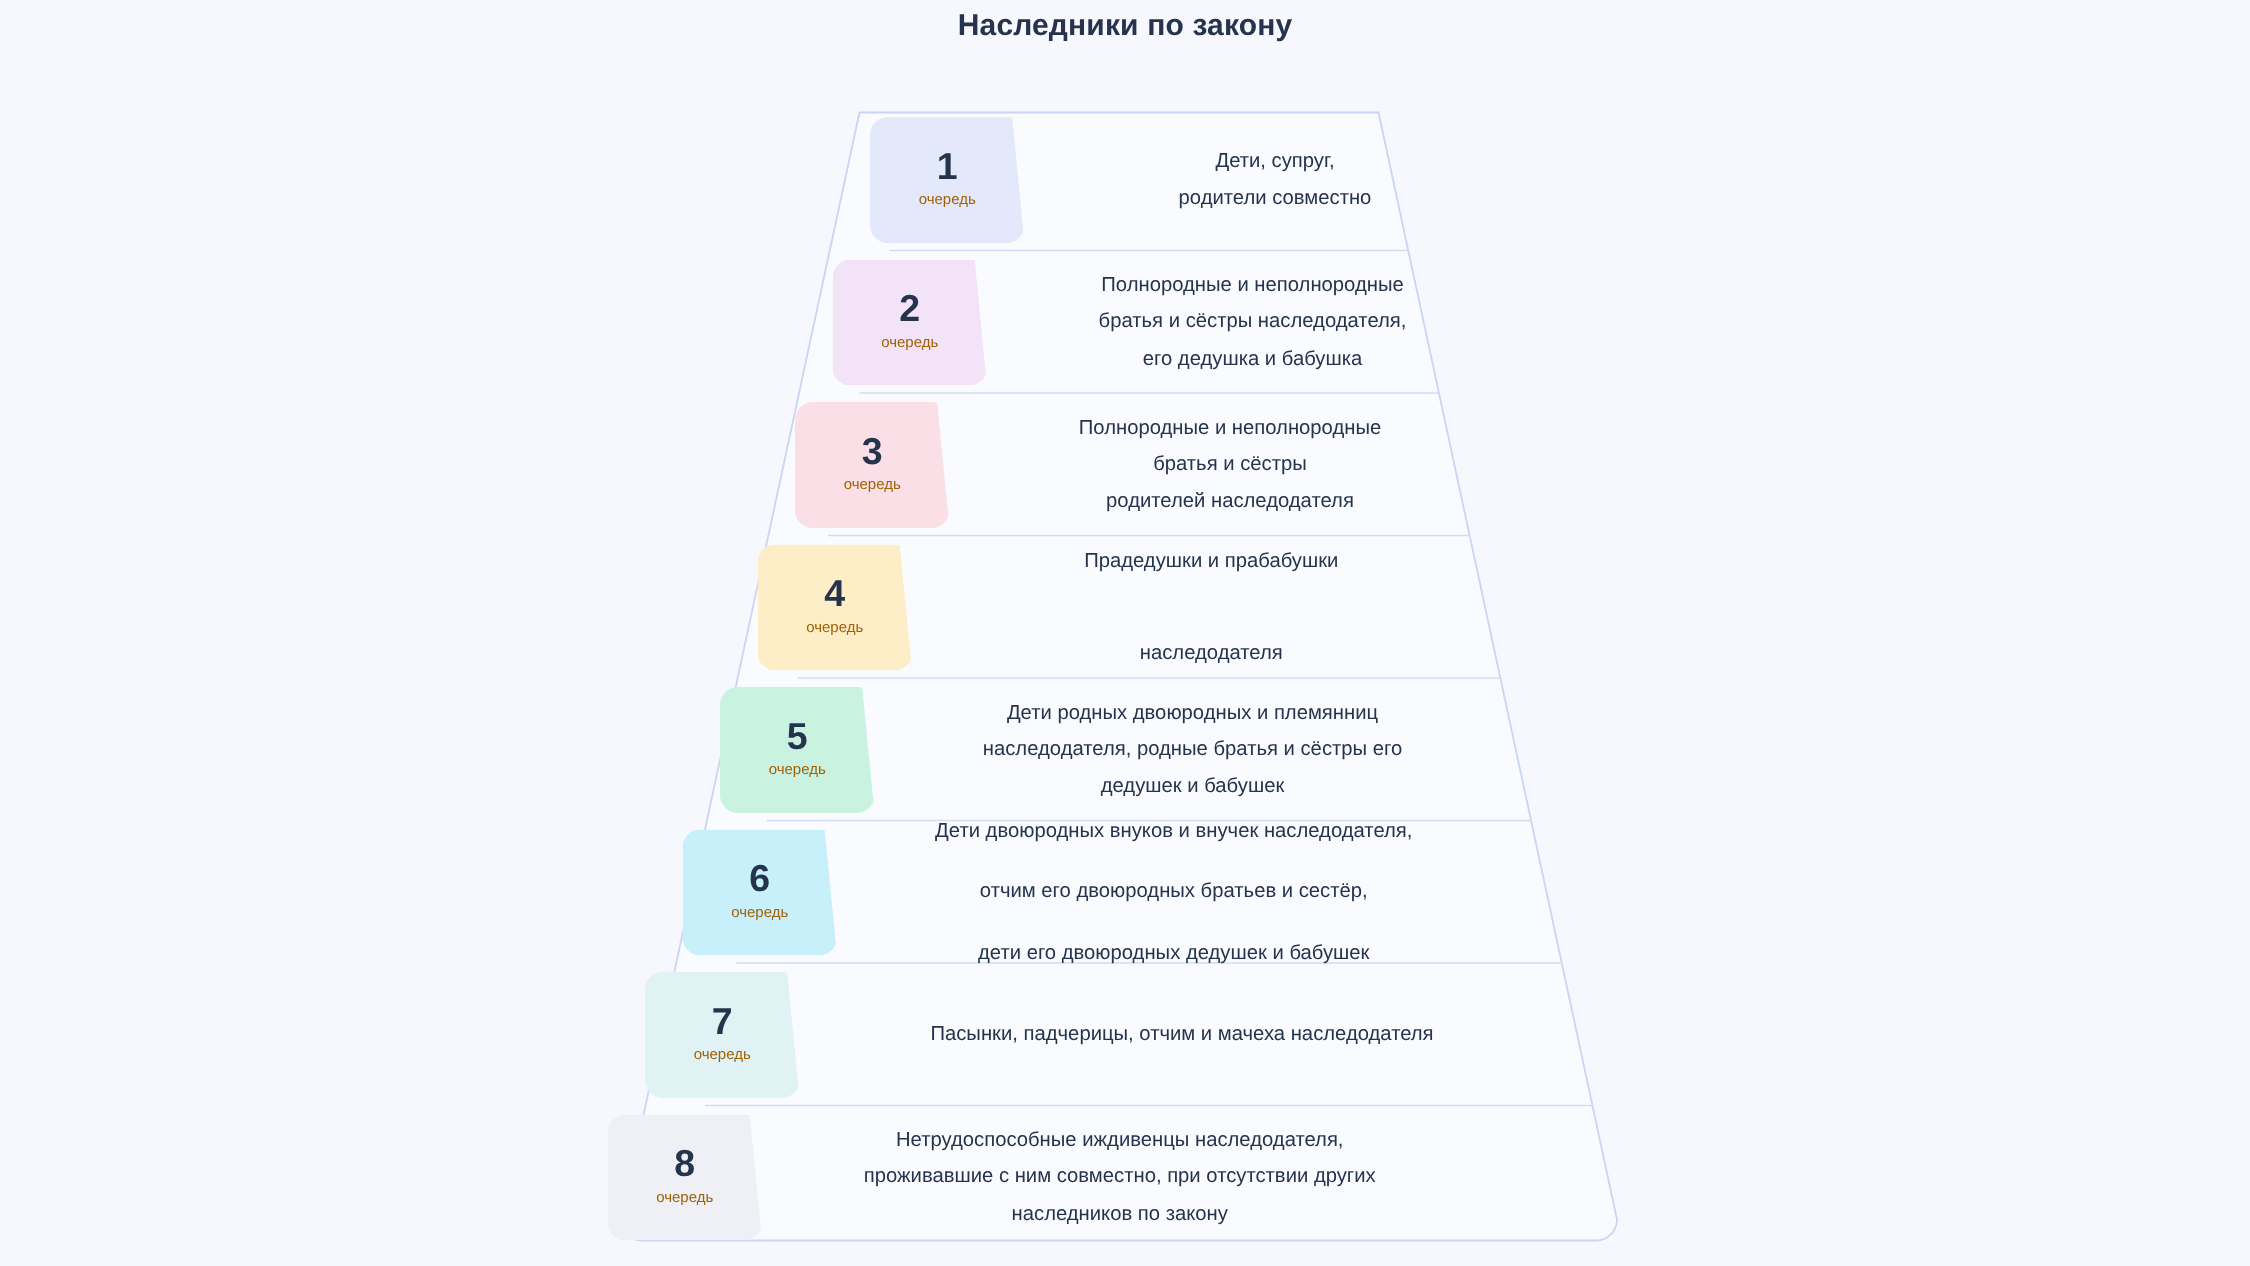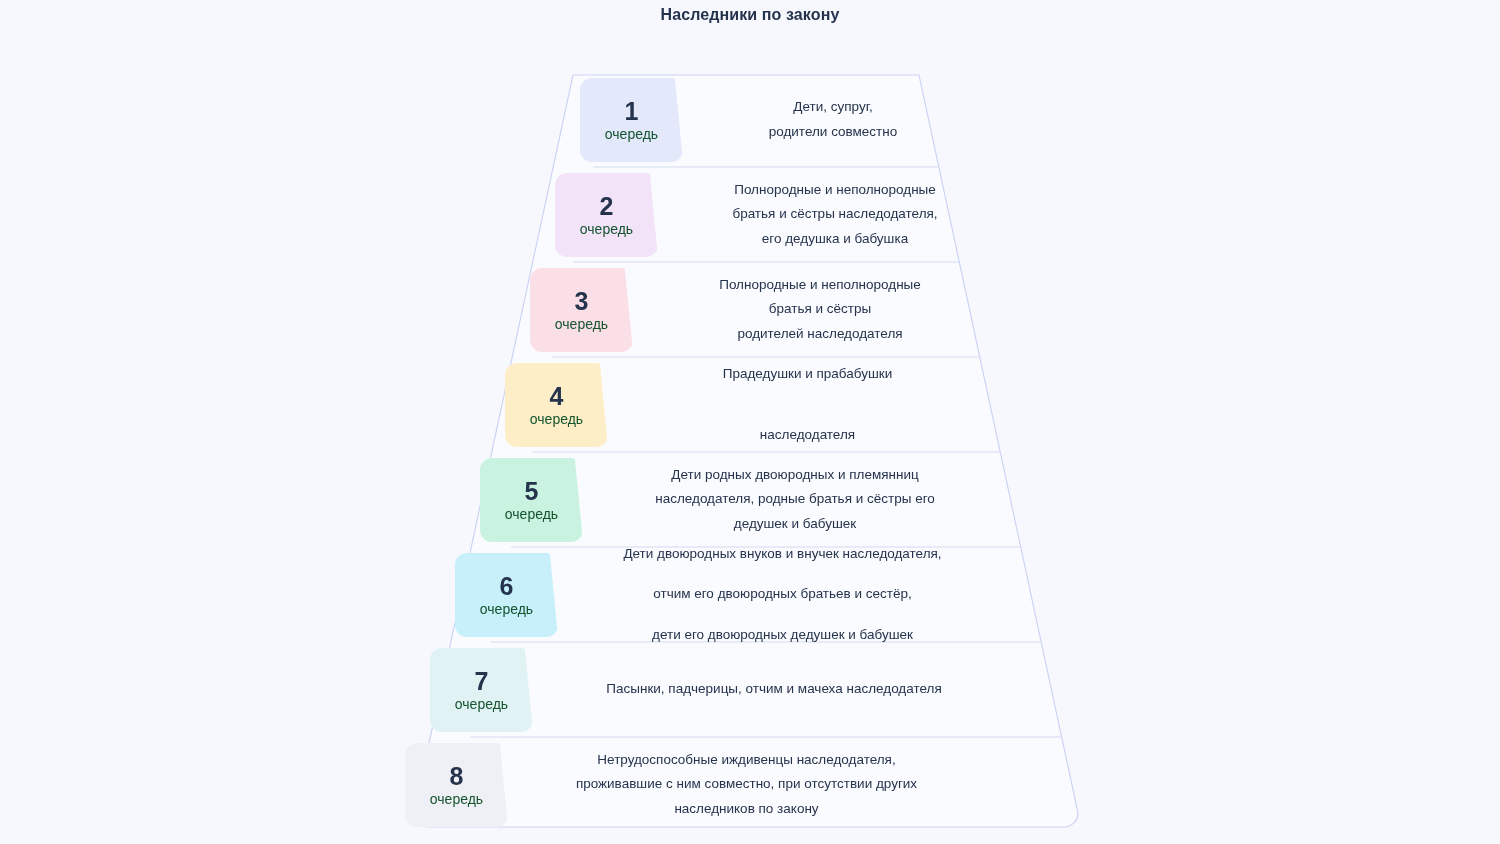--- a/index.html
+++ b/index.html
@@ -15,21 +15,21 @@
     width: 1500px;
     height: 844px;
     background: #f6f8fd;
   }
   #title {
     position: absolute;
     top: 6px;
     left: 0;
     width: 1500px;
     text-align: center;
-    font-size: 16px;
+    font-size: 20px;
     font-weight: 700;
     color: #25334d;
     letter-spacing: 0.1px;
   }
   
   #pyramid {
     position: absolute;
     left: 0;
     top: 72px;
     width: 1500px;
@@ -78,22 +78,22 @@
   .badge-num {
     position: relative;
     font-size: 25px;
     font-weight: 700;
     color: #25334d;
     line-height: 27px;
     margin-bottom: 1px;
   }
   .badge-label {
     position: relative;
-    font-size: 14px;
-    color: #14532d;
+    font-size: 10px;
+    color: #a16207;
     line-height: 16px;
     text-align: center;
   }
 </style>
 </head>
 <body>
 
 <div id="stage">
 
   <div id="title">Наследники по закону</div>
@@ -113,21 +113,21 @@
         <line x1="470" y1="665" x2="1062" y2="665"></line>
       </g>
     </svg>
 
     <div class="tier" style="left:505px; top:0px; width:500px;">
       <div class="badge" style="left:75px;">
         <div class="badge-inner" style="background:#e3e8fa; clip-path: polygon(0% 0%, 92% 0%, 100% 100%, 0% 100%);"></div>
         <div class="badge-num">1</div>
         <div class="badge-label">очередь</div>
       </div>
-      <div class="tier-text" style="left:183px; width:290px;">
+      <div class="tier-text" style="left:200px; width:290px;">
         <div>Дети, супруг,</div>
         <div>родители совместно</div>
       </div>
     </div>
 
     <div class="tier" style="left:485px; top:95px; width:540px;">
       <div class="badge" style="left:70px;">
         <div class="badge-inner" style="background:#f3e3f8; clip-path: polygon(0% 0%, 92% 0%, 100% 100%, 0% 100%);"></div>
         <div class="badge-num">2</div>
         <div class="badge-label">очередь</div>
@@ -189,21 +189,21 @@
         <div>дети его двоюродных дедушек и бабушек</div>
       </div>
     </div>
 
     <div class="tier" style="left:385px; top:570px; width:740px;">
       <div class="badge" style="left:45px;">
         <div class="badge-inner" style="background:#e0f2f4; clip-path: polygon(0% 0%, 92% 0%, 100% 100%, 0% 100%);"></div>
         <div class="badge-num">7</div>
         <div class="badge-label">очередь</div>
       </div>
-      <div class="tier-text" style="left:164px; width:450px;text-align:right;">
+      <div class="tier-text" style="left:178px; width:450px;text-align:right;">
         <div>Пасынки, падчерицы, отчим и мачеха наследодателя</div>
       </div>
     </div>
 
     <div class="tier" style="left:365px; top:665px; width:780px;">
       <div class="badge" style="left:40px;">
         <div class="badge-inner" style="background:#eef0f5; clip-path: polygon(0% 0%, 92% 0%, 100% 100%, 0% 100%);"></div>
         <div class="badge-num">8</div>
         <div class="badge-label">очередь</div>
       </div>

